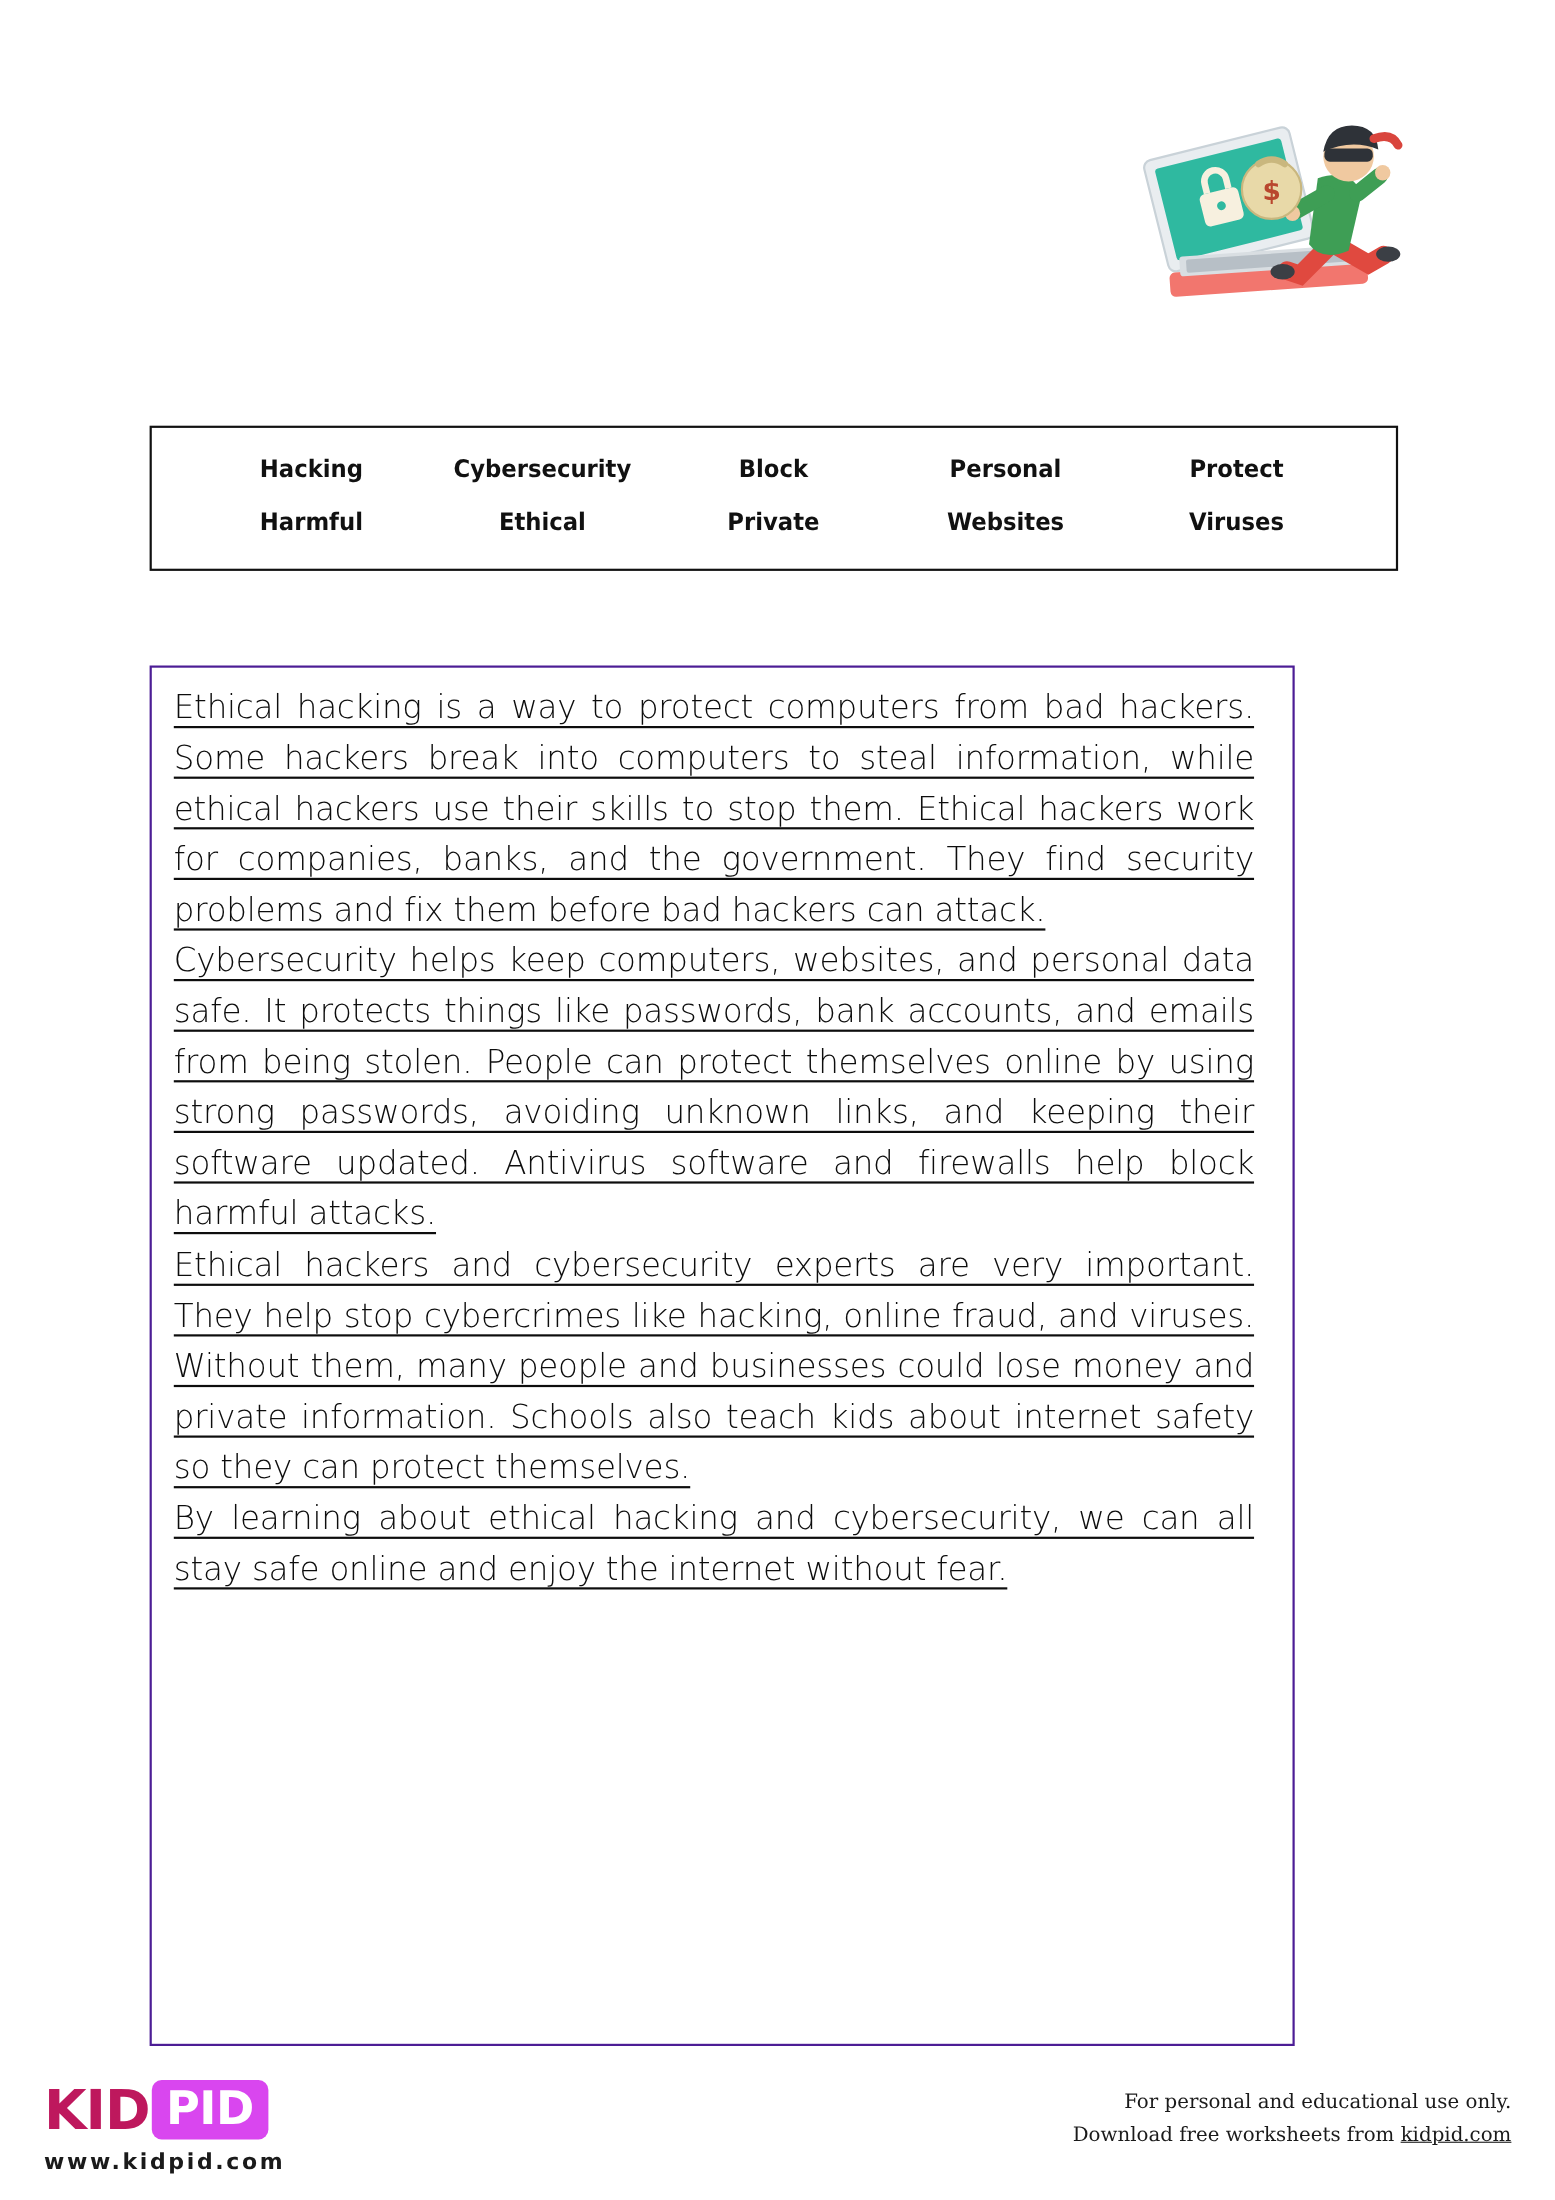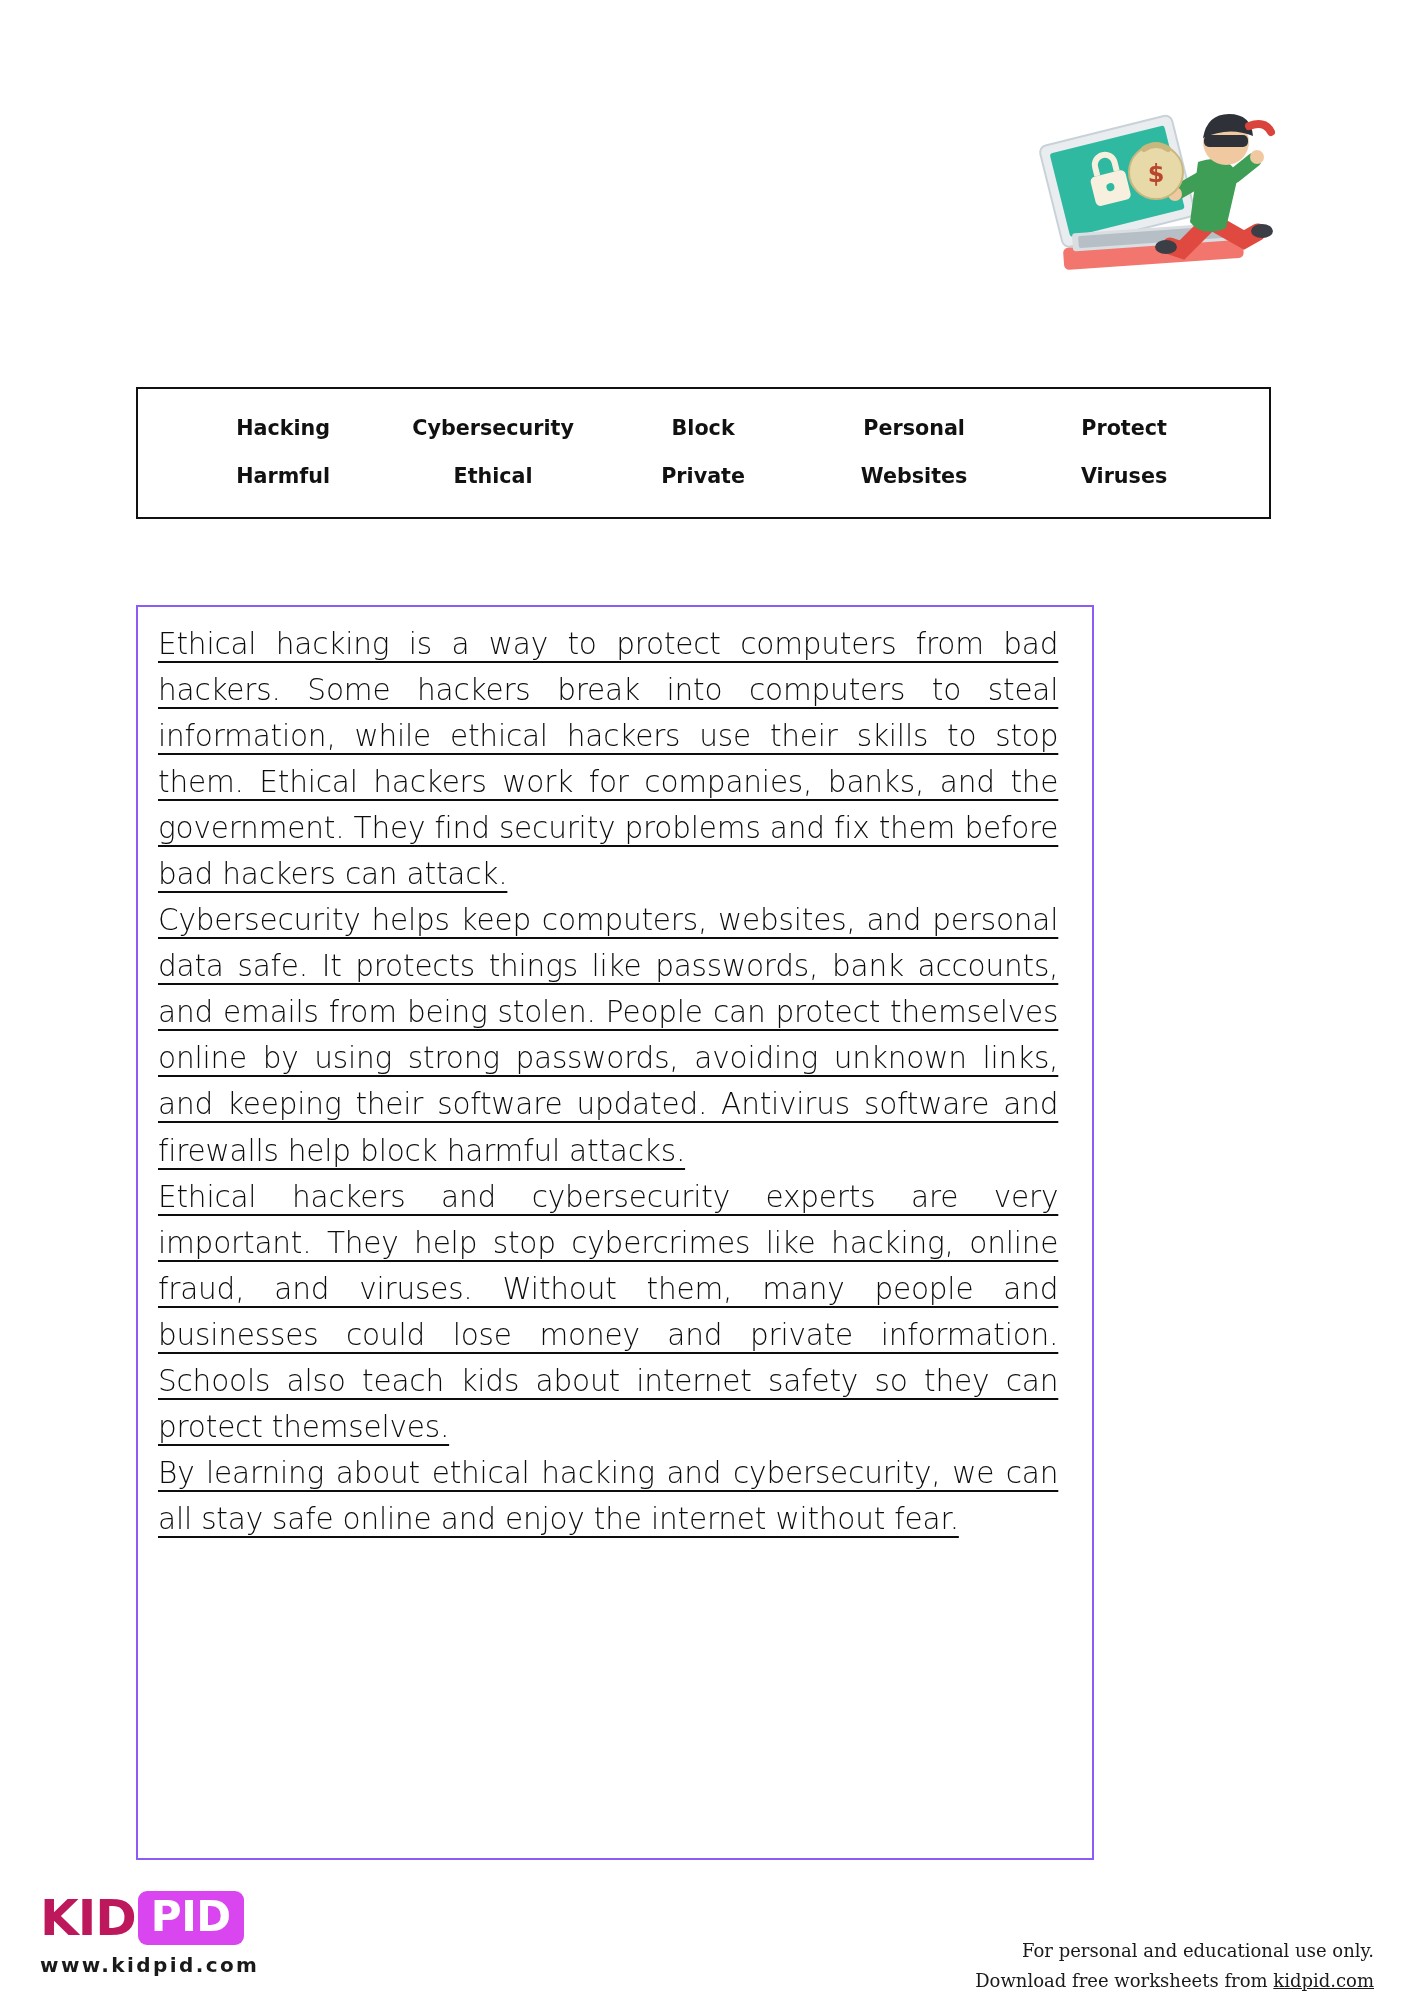--- a/index.html
+++ b/index.html
@@ -84,23 +84,23 @@
     text-align: center;
     flex: 1 1 0;
     transform: scaleX(0.94);
   }
 
   
   .answer-box {
     position: absolute;
     left: 136px;
     top: 605px;
-    width: 958px;
+    width: 1041px;
     height: 1255px;
-    border: 2px solid #8b5cf6;
+    border: 2px solid #4c1d95;
     padding: 14px 20px 10px 20px;
     overflow: hidden;
   }
   .answer-para {
     font-family: "DejaVu Sans", sans-serif;
     font-weight: 300;
     font-size: 30px;
     line-height: 1.535;
     color: #0d0d0d;
     text-align: justify;
@@ -164,21 +164,20 @@
   }
   .footer-notes {
     position: absolute;
     right: 40px;
     top: 16px;
     text-align: right;
     font-family: "DejaVu Serif", serif;
     font-size: 18px;
     line-height: 1.65;
     color: #1a1a1a;
-    margin-top: 40px;
   }
   .footer-link {
     color: #1a1a1a;
     text-decoration: underline;
   }
 </style>
 </head>
 <body>
 
 <div class="page">

